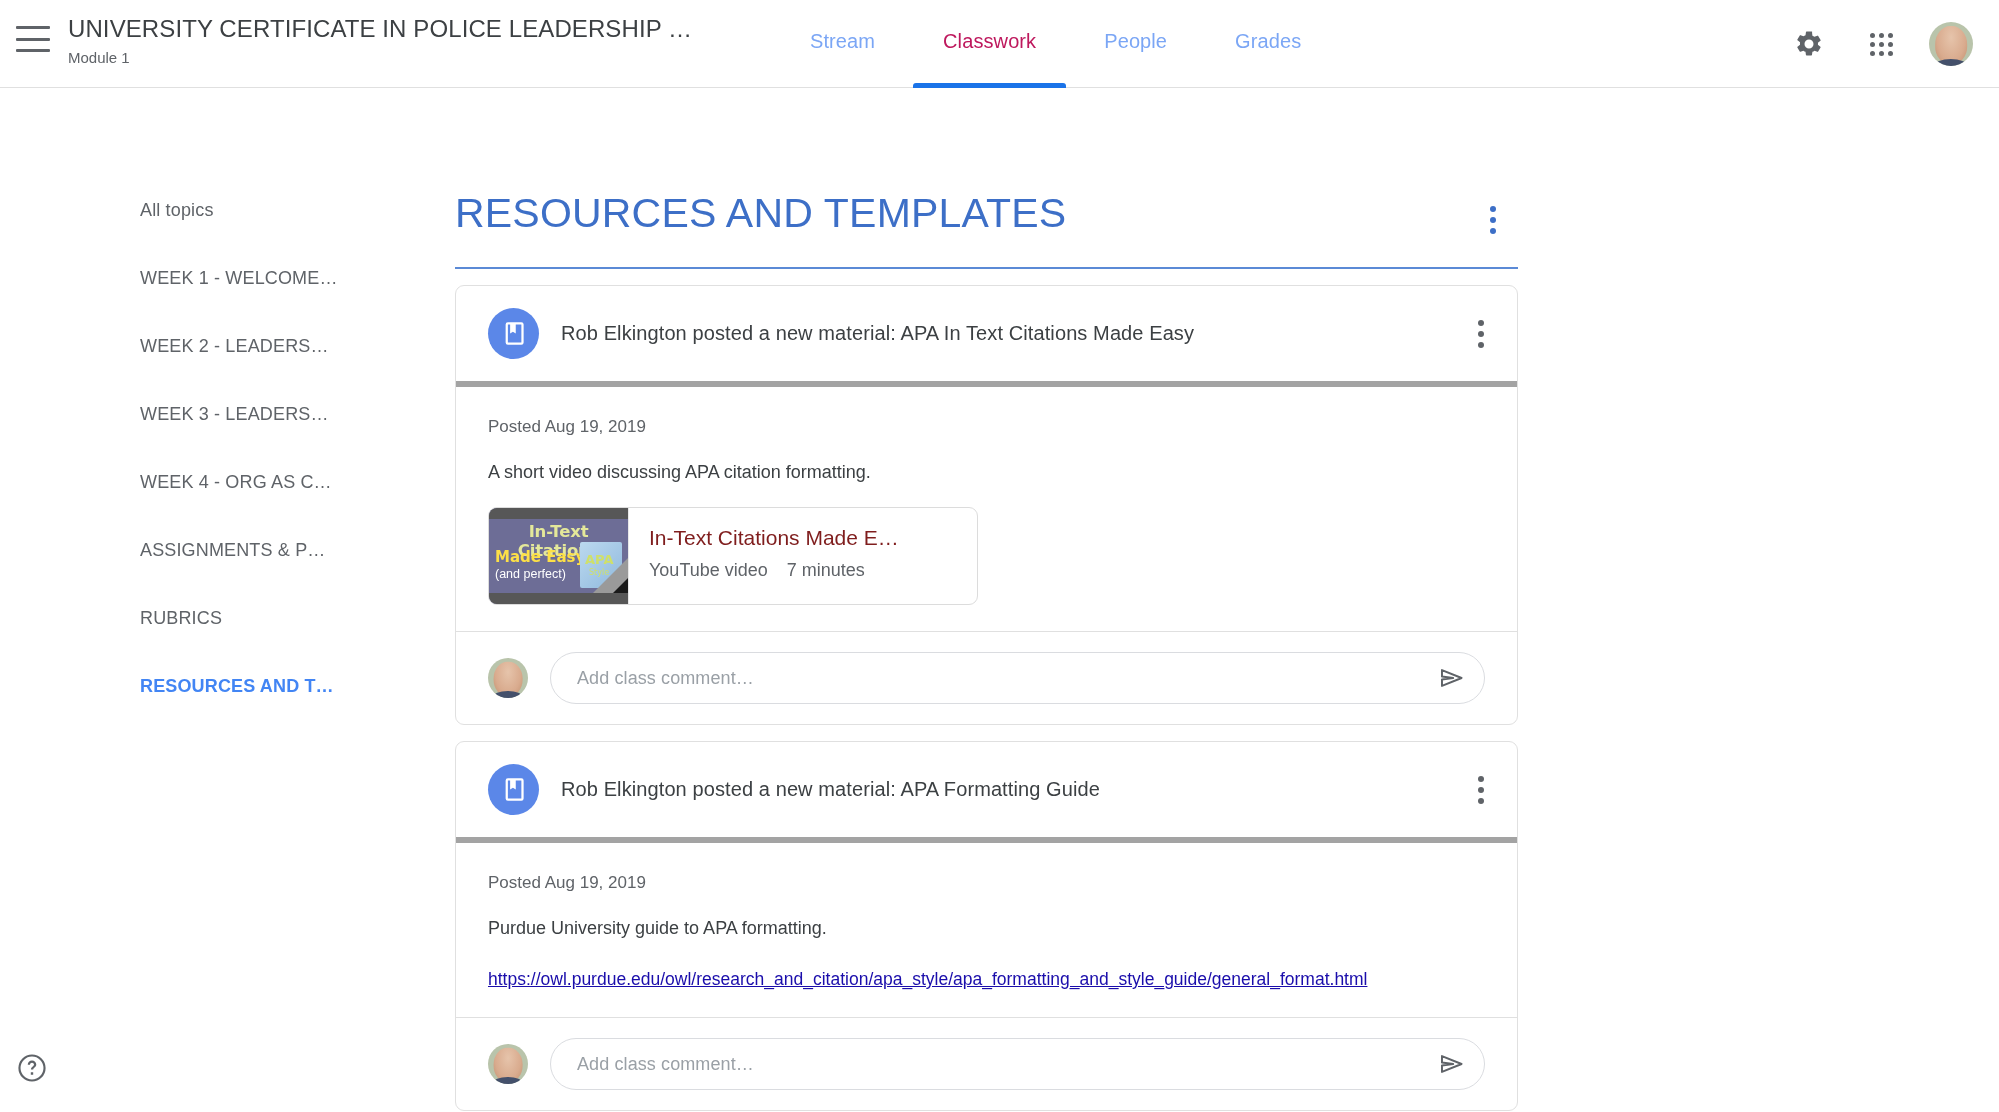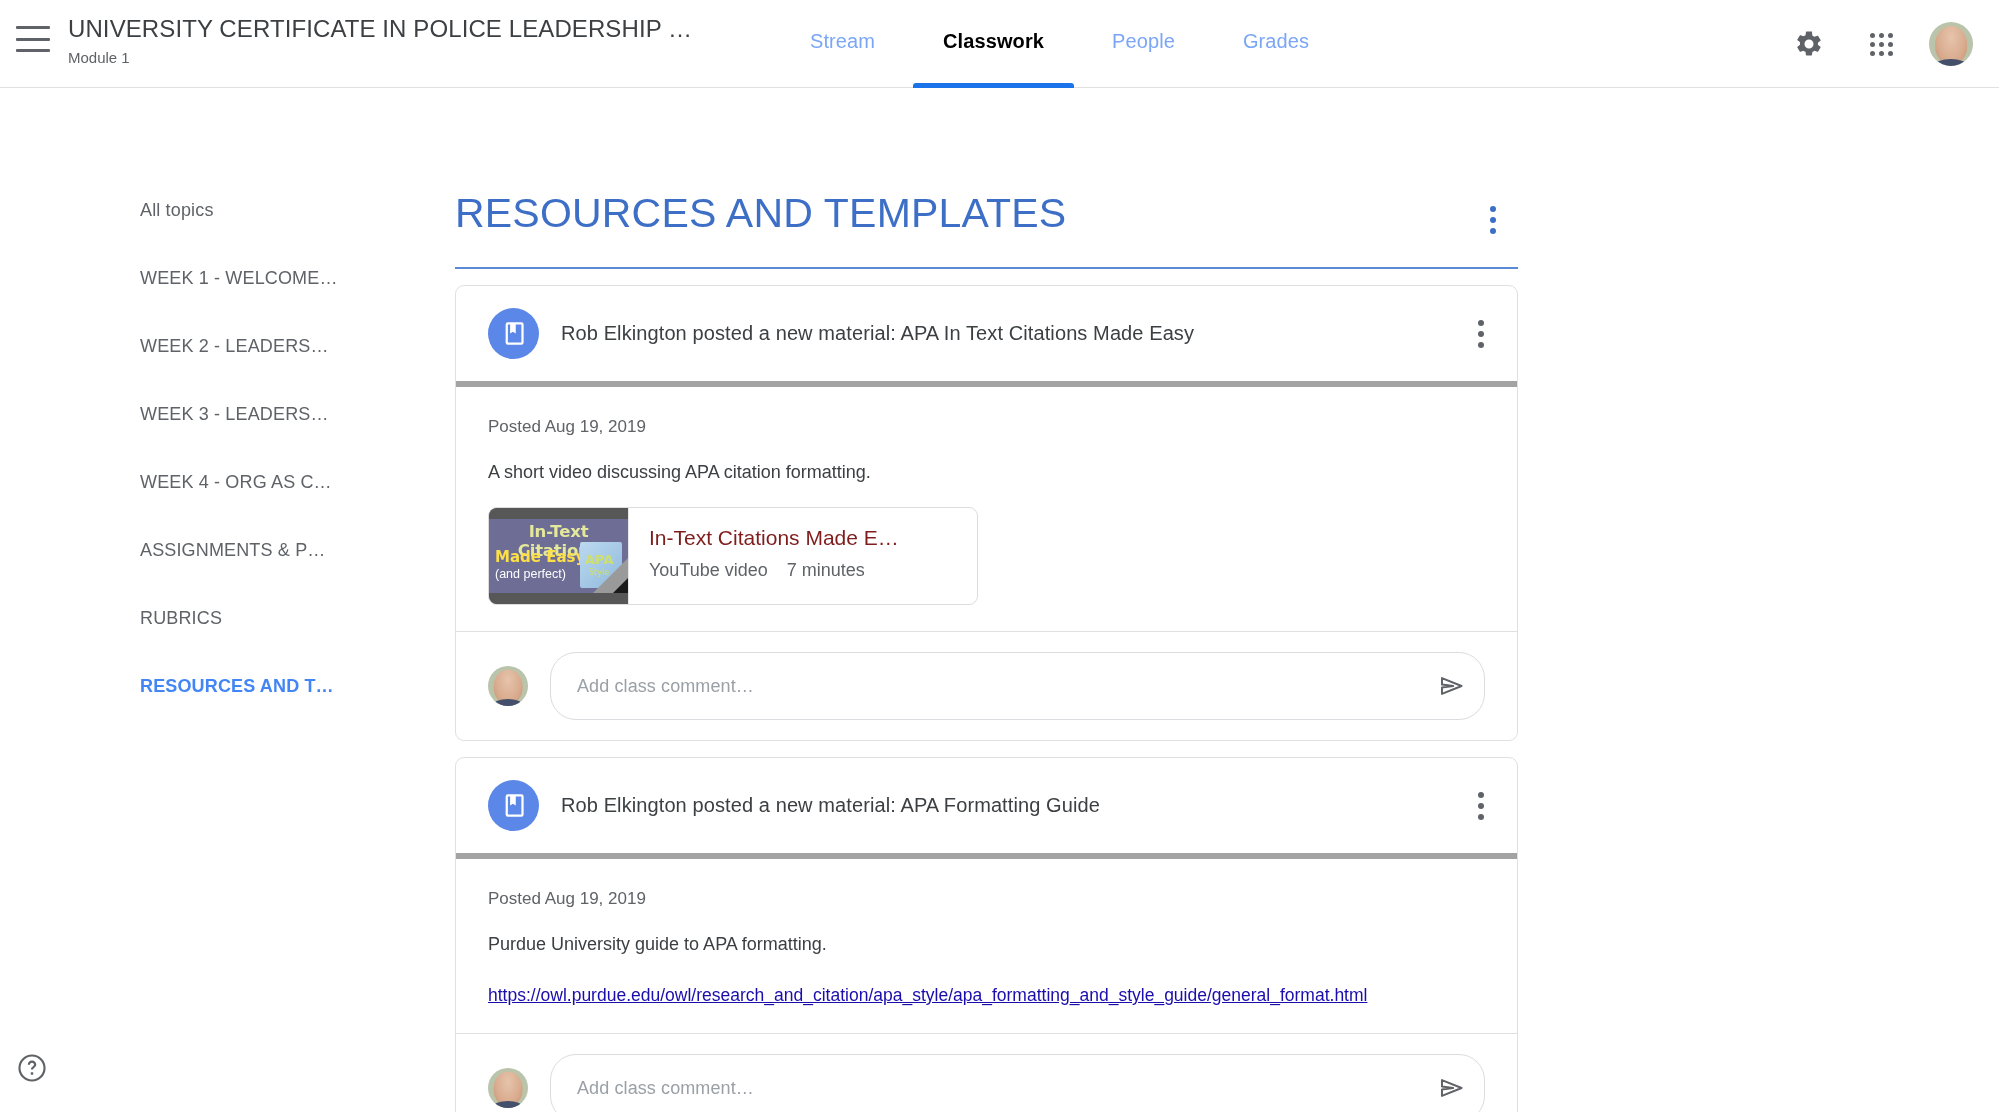--- a/index.html
+++ b/index.html
@@ -64,21 +64,21 @@
   .tab {
     position: relative;
     font-size: 20px;
     color: #7ba6f5;
     padding: 30px 34px 0 34px;
     height: 88px;
     cursor: pointer;
     white-space: nowrap;
     letter-spacing: .1px;
   }
-  .tab.active { color: #000000; font-weight: 700; text-align: center; }
+  .tab.active { color: #be185d; font-weight: 400; text-align: center; }
   .tab.active::after {
     content: "";
     position: absolute;
     left: 4px; right: 4px; bottom: 0;
     height: 5px;
     background: #1a73e8;
     border-radius: 3px 3px 0 0;
   }
   .header-right {
     margin-left: auto;
@@ -368,21 +368,21 @@
   .c-avatar .shirt {
     position: absolute; left: 50%; bottom: -5px;
     transform: translateX(-50%);
     width: 76%; height: 30%;
     border-radius: 50% 50% 0 0;
     background: #44506b;
   }
   .comment-input {
     flex: 1 1 auto;
     margin-left: 22px;
-    height: 68px;
+    height: 52px;
     border: 1px solid #dadce0;
     border-radius: 26px;
     display: flex;
     align-items: center;
     padding: 0 10px 0 26px;
     cursor: text;
     gap: 32px;
   }
   .comment-ph {
     flex: 1 1 auto;

